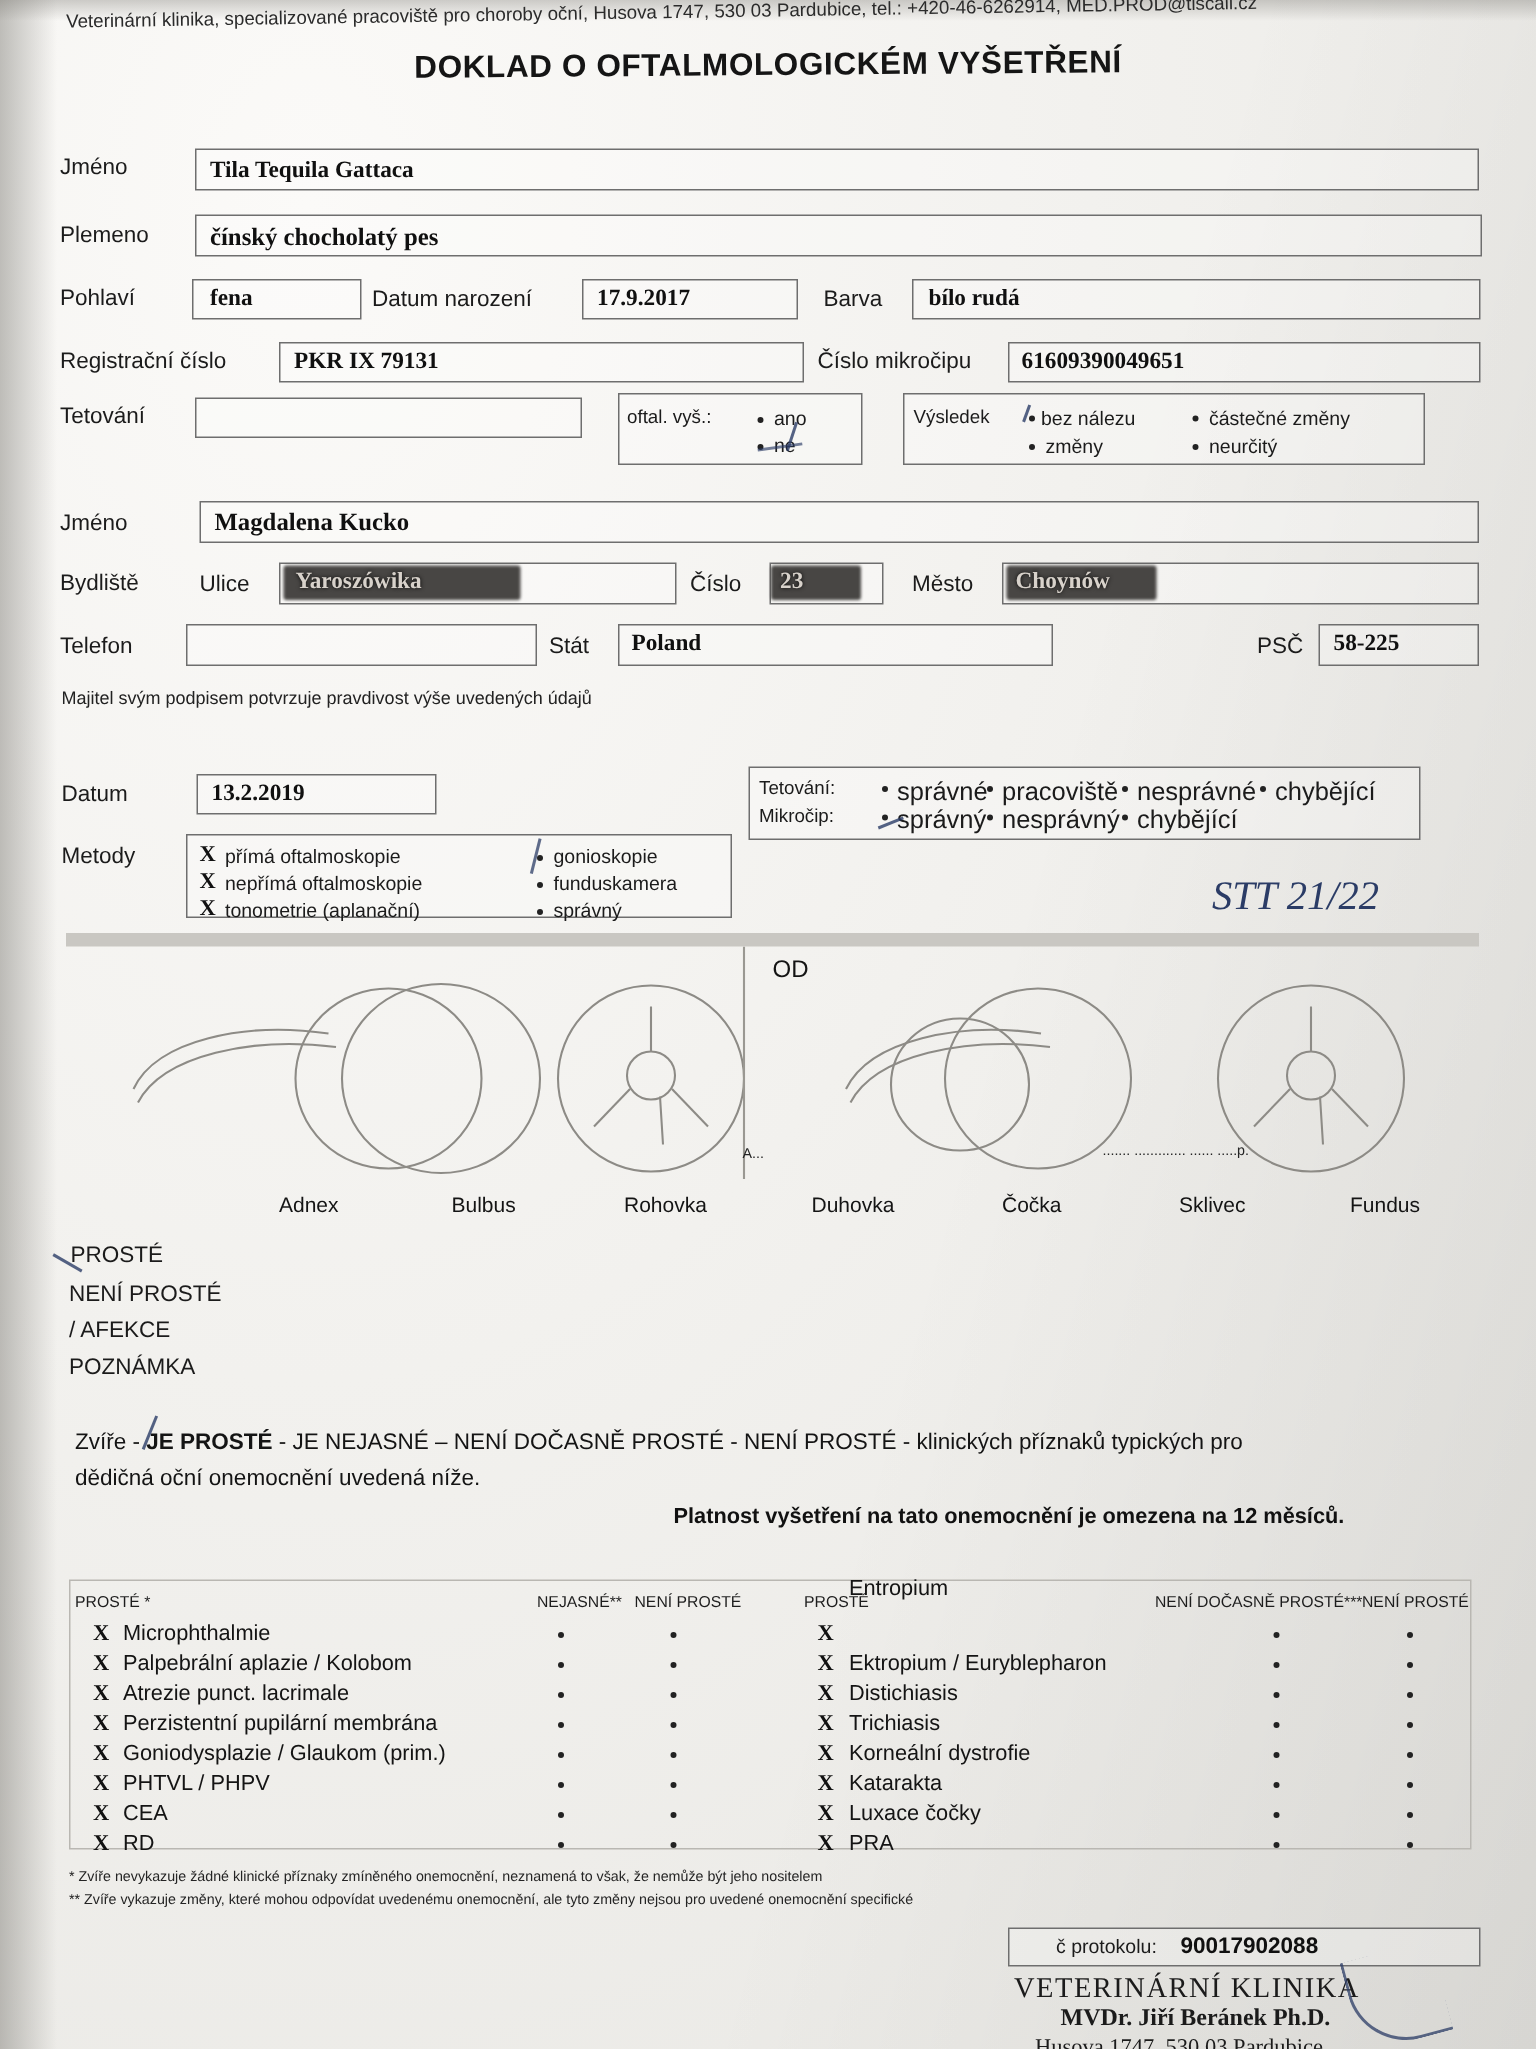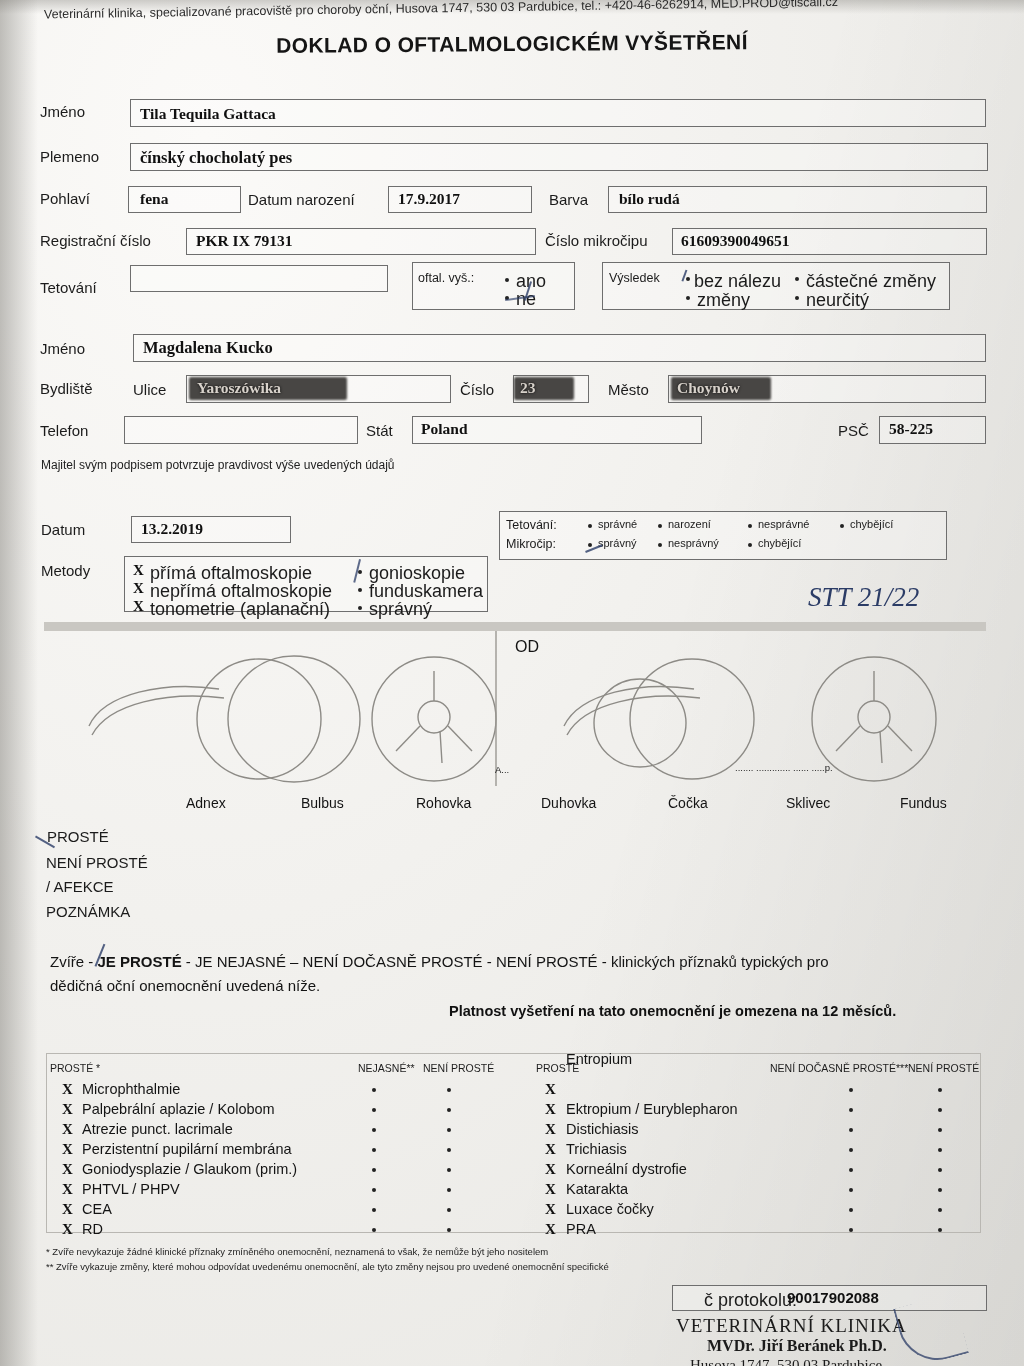--- a/index.html
+++ b/index.html
@@ -112,25 +112,25 @@
     text-shadow: 0 0 3px rgba(0,0,0,0.9);
   }
   .dot {
     position: absolute;
     width: 4px; height: 4px;
     border-radius: 50%;
     background: #222;
   }
   .opt {
     position: absolute;
-    font-size: 11px;
+    font-size: 17px;
     color: #1b1b1b;
     white-space: nowrap;
   }
-  .opt-13 { font-size: 18px; }
+  .opt-13 { font-size: 13px; }
   .note {
     position: absolute;
     font-size: 12px;
     color: #222;
   }
   .bold-note {
     position: absolute;
     font-size: 14.5px;
     font-weight: bold;
     color: #111;
@@ -226,21 +226,21 @@
   <div class="box" style="left:608px; top:186px; width:379px; height:27px;"></div>
   <div class="val" style="left:619px; top:190px;">bílo rudá</div>
 
   <div class="lbl" style="left:40px; top:232px;">Registrační číslo</div>
   <div class="box" style="left:186px; top:228px; width:350px; height:27px;"></div>
   <div class="val" style="left:196px; top:232px;">PKR IX 79131</div>
   <div class="lbl" style="left:545px; top:232px;">Číslo mikročipu</div>
   <div class="box" style="left:672px; top:228px; width:315px; height:27px;"></div>
   <div class="val" style="left:681px; top:232px;">61609390049651</div>
 
-  <div class="lbl" style="left:40px; top:269px;margin-top:10px;">Tetování</div>
+  <div class="lbl" style="left:40px; top:269px;">Tetování</div>
   <div class="box" style="left:130px; top:265px; width:258px; height:27px;"></div>
   <div class="val" style="left:140px; top:269px;"></div>
 
   <div class="box" style="left:412px; top:262px; width:163px; height:48px;"></div>
   <div class="lbl-sm" style="left:418px; top:271px;">oftal. vyš.:</div>
   <div class="dot" style="left:505px; top:278px;"></div>
   <div class="opt opt-13" style="left:516px; top:271px;">ano</div>
   <div class="dot" style="left:505px; top:296px;"></div>
   <div class="opt opt-13" style="left:516px; top:289px;">ne</div>
   <div class="sig" style="left:527px; top:281px; height:20px;"></div>
@@ -310,21 +310,21 @@
   <div class="opt opt-13" style="left:369px; top:581px;">funduskamera</div>
   <div class="dot" style="left:358px; top:606px;"></div>
   <div class="opt opt-13" style="left:369px; top:599px;">správný</div>
   <div style="position:absolute; left:356px; top:560px; width:10px; height:24px; border-left:2px solid #2b3c66; transform:rotate(14deg); opacity:.75;"></div>
 
   <div class="box" style="left:499px; top:511px; width:448px; height:49px;"></div>
   <div class="lbl-sm" style="left:506px; top:518px;">Tetování:</div>
   <div class="dot" style="left:588px; top:524px;"></div>
   <div class="opt" style="left:598px; top:518px;">správné</div>
   <div class="dot" style="left:658px; top:524px;"></div>
-  <div class="opt" style="left:668px; top:518px;">narození</div>
+  <div class="opt" style="left:668px; top:518px;">pracoviště</div>
   <div class="dot" style="left:748px; top:524px;"></div>
   <div class="opt" style="left:758px; top:518px;">nesprávné</div>
   <div class="dot" style="left:840px; top:524px;"></div>
   <div class="opt" style="left:850px; top:518px;">chybějící</div>
 
   <div class="lbl-sm" style="left:506px; top:537px;">Mikročip:</div>
   <div class="dot" style="left:588px; top:543px;"></div>
   <div class="opt" style="left:598px; top:537px;">správný</div>
   <div class="dot" style="left:658px; top:543px;"></div>
   <div class="opt" style="left:668px; top:537px;">nesprávný</div>

